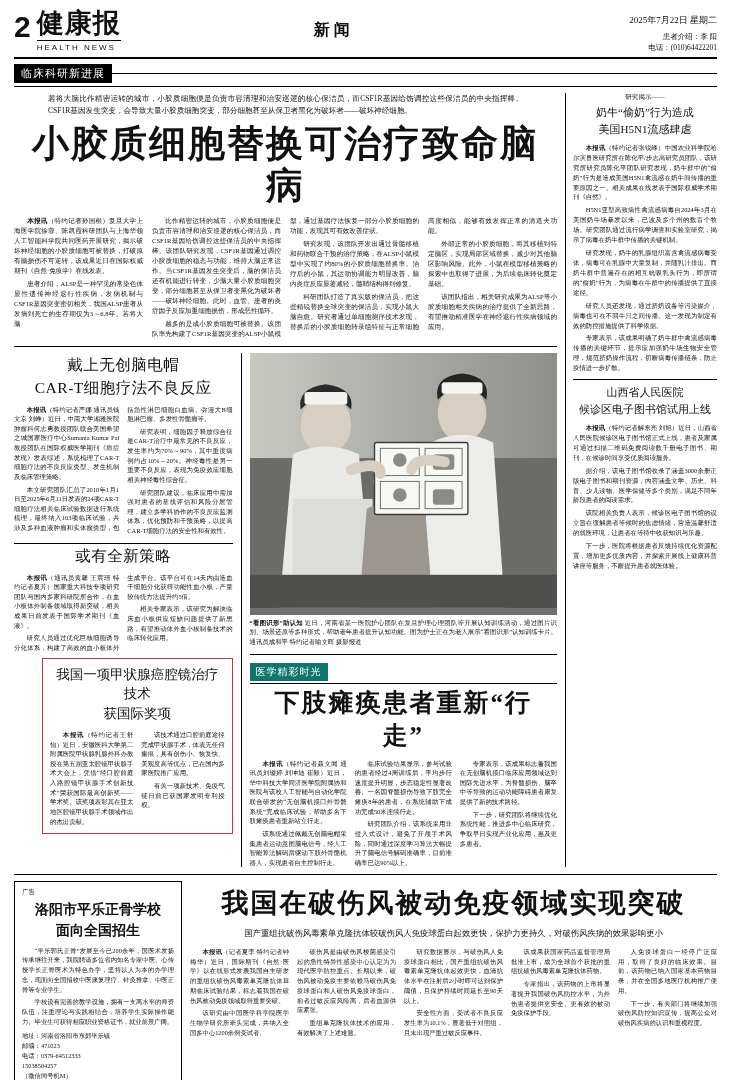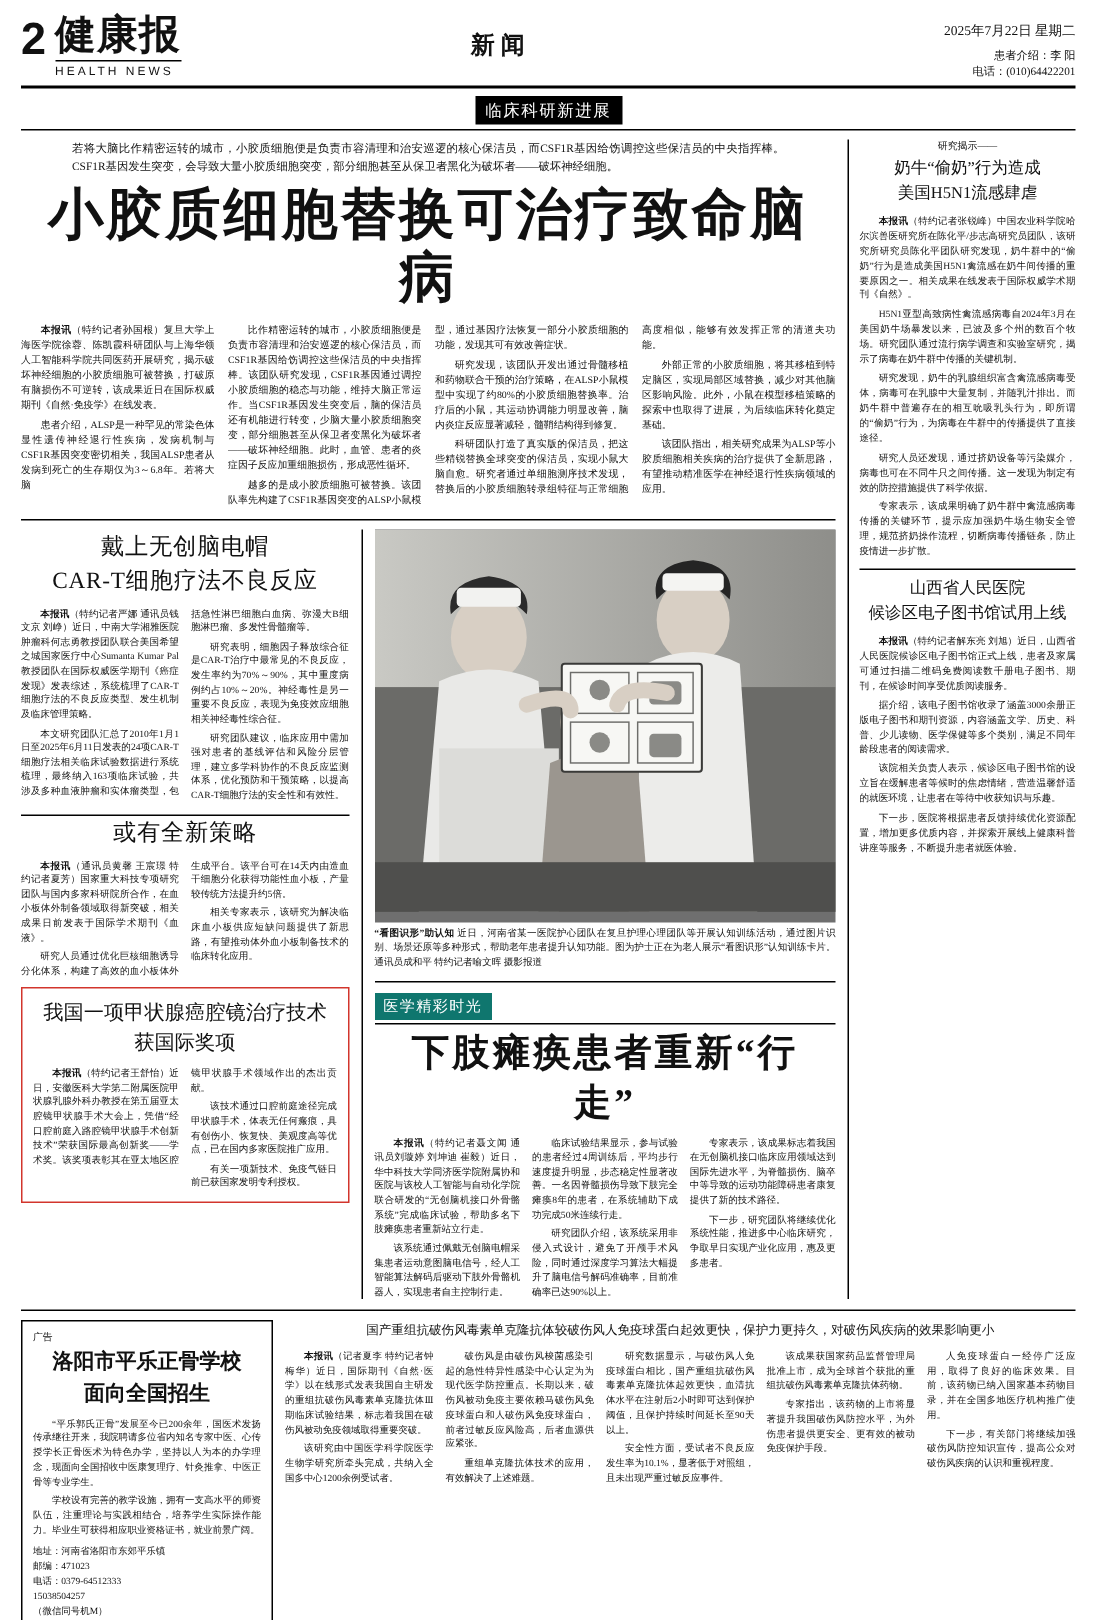--- a/index.html
+++ b/index.html
@@ -18,21 +18,21 @@
   
   .masthead { display:flex; align-items:flex-start; border-bottom:2px solid #000; padding-bottom:4px; }
   .page-num { font-family:"Liberation Sans",sans-serif; font-size:30px; font-weight:bold; line-height:1; margin-right:6px; padding-top:2px;}
   .logo-block { display:flex; flex-direction:column; }
   .logo-cn { font-family:"Liberation Sans",sans-serif; font-size:27px; font-weight:bold; letter-spacing:1px; line-height:1; }
   .logo-en { font-family:"Liberation Sans",sans-serif; font-size:8px; letter-spacing:2px; margin-top:3px; border-top:1px solid #000; padding-top:2px;}
   .masthead-center { flex:1; text-align:center; font-size:16px; font-weight:bold; letter-spacing:4px; padding-top:10px;}
   .masthead-right { width:170px; text-align:right; font-size:7.5px; line-height:1.5; padding-top:4px; }
   .masthead-right .date { font-size:9px; margin-bottom:3px; }
 
-  .secbar { margin-top:5px; display:flex; align-items:center;flex-direction:column; }
+  .secbar { margin-top:5px; display:flex; align-items:center; }
   .secbar .tag { background:#000; color:#fff; font-size:11px; padding:2px 7px; letter-spacing:1px; font-family:"Liberation Sans",sans-serif;}
   .secbar .rule { flex:1; height:1px; background:#000; margin-left:0px; }
   .thin-rule { height:1px; background:#000; margin-top:3px; }
 
   
   .body-wrap { display:flex; margin-top:6px; }
   .left-zone { width:552px; padding-right:8px; border-right:1px solid #000; }
   .right-rail { width:152px; padding-left:7px; }
 
   
@@ -54,21 +54,21 @@
   .cols2 p { margin:0 0 3px; text-indent:2em;}
   .cols3 { column-count:3; column-gap:8px; font-size:6.4px; line-height:1.5; text-align:justify;}
   .cols3 p { margin:0 0 3px; text-indent:2em;}
 
   .photo { width:100%; background:#6f6f6f; position:relative; overflow:hidden; }
   .photo-inner { position:absolute; inset:0; }
   .caption { font-size:6.4px; line-height:1.5; text-align:justify; margin-top:3px;}
   .caption .c-title { font-weight:bold; }
 
   
-  .redbox { border:1.4px solid #d2352c; padding:6px 7px 7px; margin-top:6px;}
+  .redbox { border:1.4px solid #d2352c; padding:6px 7px 7px; margin-top:6px;margin-left:28px;}
   .redbox .h3 { font-size:13.5px; text-align:center; line-height:1.4; margin:1px 0 6px;}
 
   
   .sec-title { background:#0f766e; color:#fff; display:inline-block; font-size:10px; padding:2px 6px; font-family:"Liberation Sans",sans-serif; letter-spacing:1px;text-align:center;}
   .sec-line { height:1px; background:#000; margin-top:2px;}
   .sub-deck { font-size:9.5px; text-align:center; margin:5px 0 2px; letter-spacing:0.5px;}
   .headline-2 { font-size:25px; font-weight:bold; text-align:center; letter-spacing:2px; margin:2px 14px 7px;}
 
   
   .bottom { margin-top:7px; border-top:1px solid #000; padding-top:6px; display:flex;}
@@ -278,20 +278,21 @@
         <div>邮编：471023</div>
         <div>电话：0379-64512333</div>
         <div>15038504257</div>
         <div>（微信同号机M）</div>
         <div>网址：www.plzg.cn</div>
         <div>校长：郭艳玲</div>
       </div>
     </div>
 
     <div class="bottom-main">
+      <div class="headline-3">我国在破伤风被动免疫领域实现突破</div>
       <div class="deck3">国产重组抗破伤风毒素单克隆抗体较破伤风人免疫球蛋白起效更快，保护力更持久，对破伤风疾病的效果影响更小</div>
       <div style="display:flex;gap:8px;font-size:6.3px;line-height:1.55;text-align:justify;">
         <div style="flex:1">
           <p style="margin:0 0 3px;text-indent:2em"><span class="byline">本报讯</span><span>（记者夏李 特约记者钟梅华）近日，国际期刊《自然·医学》以在线形式发表我国自主研发的重组抗破伤风毒素单克隆抗体Ⅲ期临床试验结果，标志着我国在破伤风被动免疫领域取得重要突破。</span></p>
           <p style="margin:0 0 3px;text-indent:2em">该研究由中国医学科学院医学生物学研究所牵头完成，共纳入全国多中心1200余例受试者。</p>
         </div>
         <div style="flex:1">
           <p style="margin:0 0 3px;text-indent:2em">破伤风是由破伤风梭菌感染引起的急性特异性感染中心认定为为现代医学防控重点。长期以来，破伤风被动免疫主要依赖马破伤风免疫球蛋白和人破伤风免疫球蛋白，前者过敏反应风险高，后者血源供应紧张。</p>
           <p style="margin:0 0 3px;text-indent:2em">重组单克隆抗体技术的应用，有效解决了上述难题。</p>
         </div>

